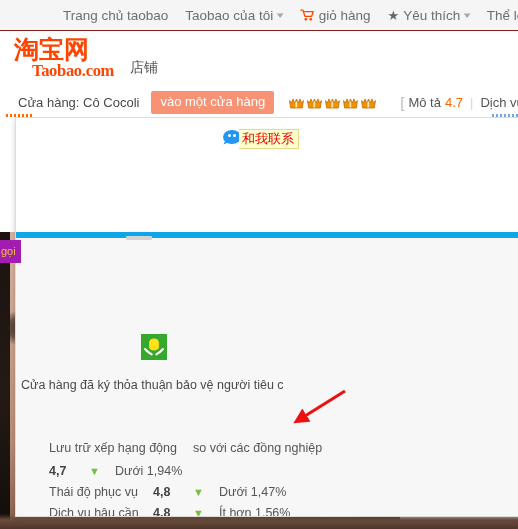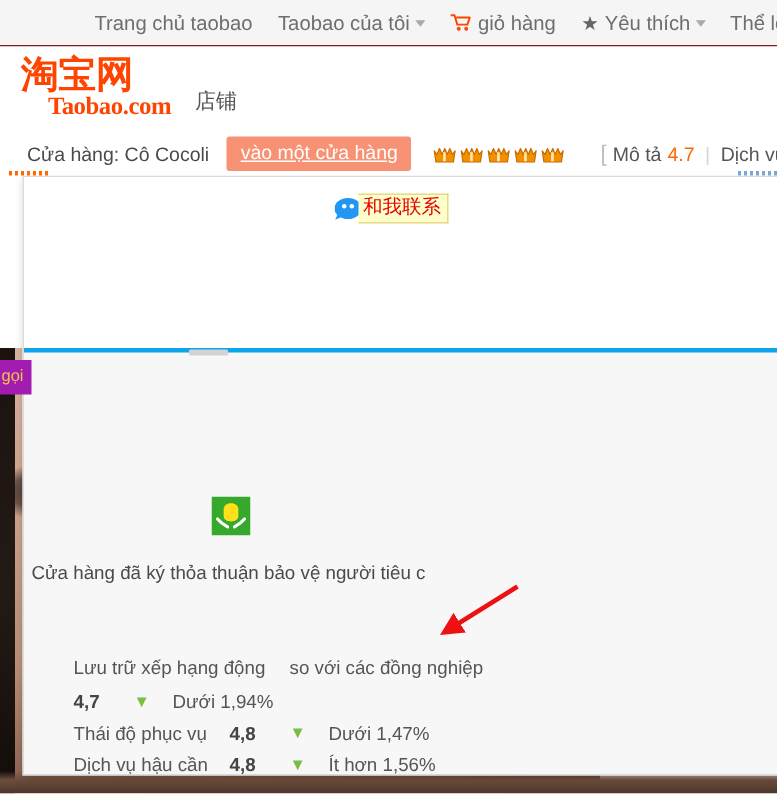--- a/index.html
+++ b/index.html
@@ -59,21 +59,21 @@
     overflow: hidden;
     white-space: nowrap;
     z-index: 6;
   }
 
   
   .topnav {
     position: absolute;
     left: 0; top: 0; width: 518px; height: 30px;
     background: #f5f5f5;
-    border-bottom: 1px solid #7f1d1d;
+    border-bottom: 6px solid #7f1d1d;
     display: flex;
     align-items: center;
     z-index: 10;
     overflow: hidden;
     white-space: nowrap;
   }
   .nav-item {
     display: inline-flex;
     align-items: center;
     color: #6e6e6e;
@@ -162,21 +162,20 @@
   }
   .enter-btn {
     margin-left: 12px;
     background: #f79274;
     color: #ffffff;
     font-size: 13px;
     padding: 4px 9px 5px 9px;
     border-radius: 2px;
     white-space: nowrap;
     line-height: 14px;
-    text-decoration: underline;
   }
   .crowns {
     margin-left: 14px;
     display: flex;
     align-items: center;
     gap: 1px;
   }
   .crown { width: 17px; height: 16px; display:block; }
   .green-badge {
     margin-left: 15px;
@@ -222,41 +221,40 @@
   }
   .popup-top {
     position: relative;
     height: 114px;
     background: #ffffff;
   }
   .contact-row {
     position: absolute;
     left: 207px; top: 11px;
     display: flex;
-    align-items: center;
   }
   .ww-icon { width: 19px; height: 16px; display:block; }
   .contact-badge {
     background: #ffffcc;
     border: 1px solid #e8d98a;
     border-left: none;
     color: #e60000;
     font-family: "DejaVu Sans", sans-serif;
     font-size: 13px;
     line-height: 15px;
     padding: 1px 4px 2px 3px;
     white-space: nowrap;
     margin-left: -3px;
   }
 
   .popup-body {
     position: relative;
     background: #f7f7f7;
     height: 284px;
-    border-top: 3px solid #0ea5e9;
+    border-top: 6px solid #0ea5e9;
   }
   .gray-tab {
     position: absolute;
     left: 110px; top: -2px;
     width: 26px; height: 4px;
     background: #d3d3d3;
     border-radius: 1px;
   }
   .shield-wrap {
     position: absolute;

